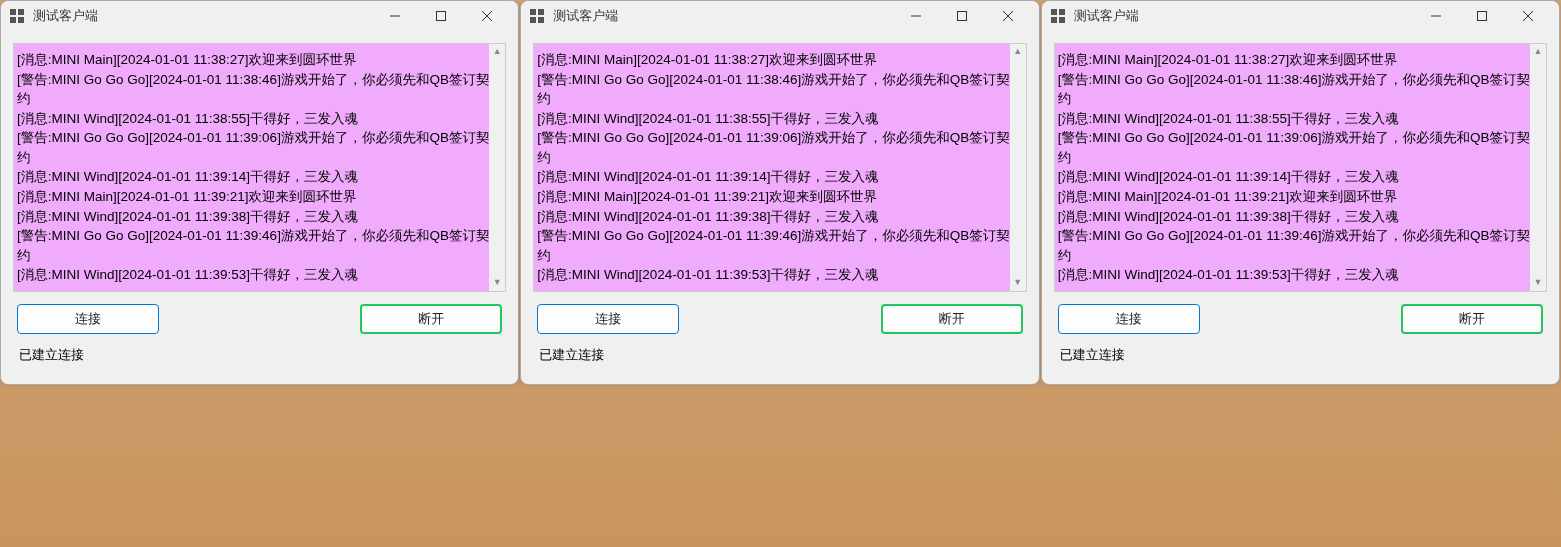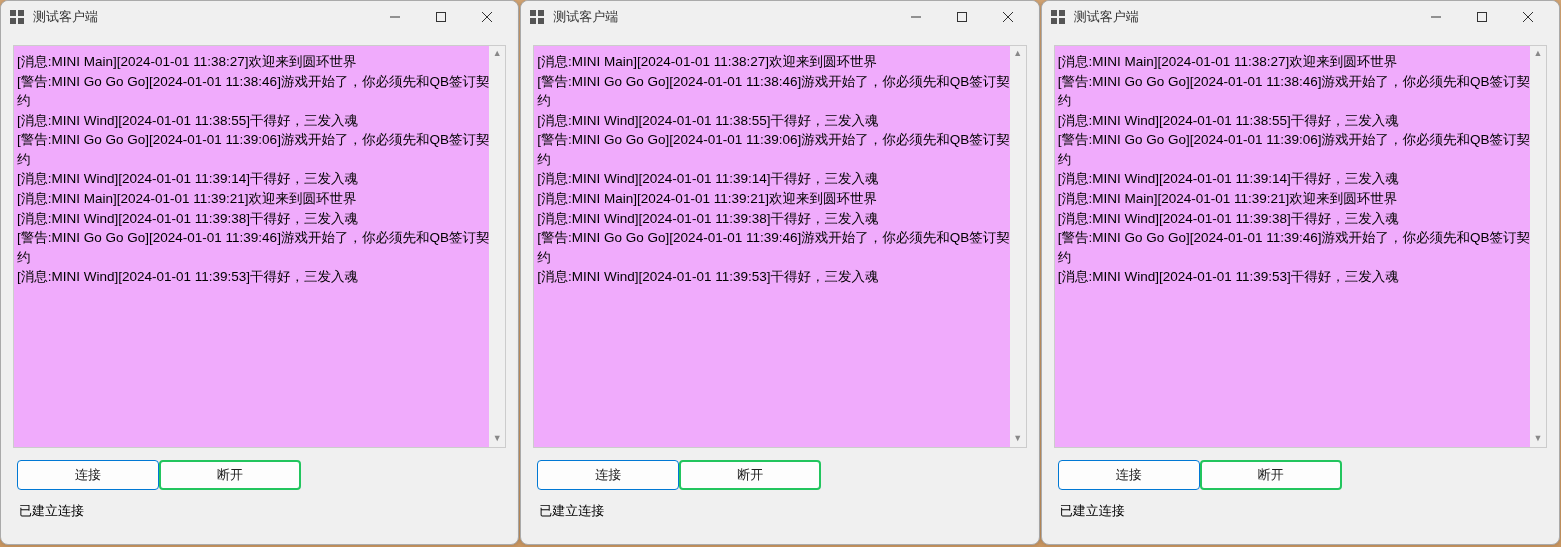--- a/index.html
+++ b/index.html
@@ -7,21 +7,21 @@
       font-family: "Microsoft YaHei", "SimSun", sans-serif;
       background: linear-gradient(to bottom, #d4a574 0%, #c89560 100%);
       width: 1561px;
       height: 547px;
       display: flex;
       gap: 0;
       overflow: hidden;
     }
     .window {
       width: 520px;
-      height: 545px;
+      height: 385px;
       background: #f0f0f0;
       border: 1px solid #aaa;
       border-radius: 8px;
       display: flex;
       flex-direction: column;
       margin-right: 1px;
       box-shadow: 0 0 4px rgba(0,0,0,0.15);
     }
     .titlebar {
       height: 32px;
@@ -90,20 +90,21 @@
       padding: 2px 0;
     }
     .scroll-arrow {
       width: 12px; height: 12px;
       color: #888;
       font-size: 9px;
       display:flex; align-items:center; justify-content:center;
     }
     .button-row {
       display: flex;
+      justify-content: space-between;
       padding: 12px 4px 6px 4px;
     }
     .btn {
       width: 142px;
       height: 30px;
       background: #fdfdfd;
       border: 2px solid #22c55e;
       border-radius: 4px;
       font-size: 13px;
       color: #222;

